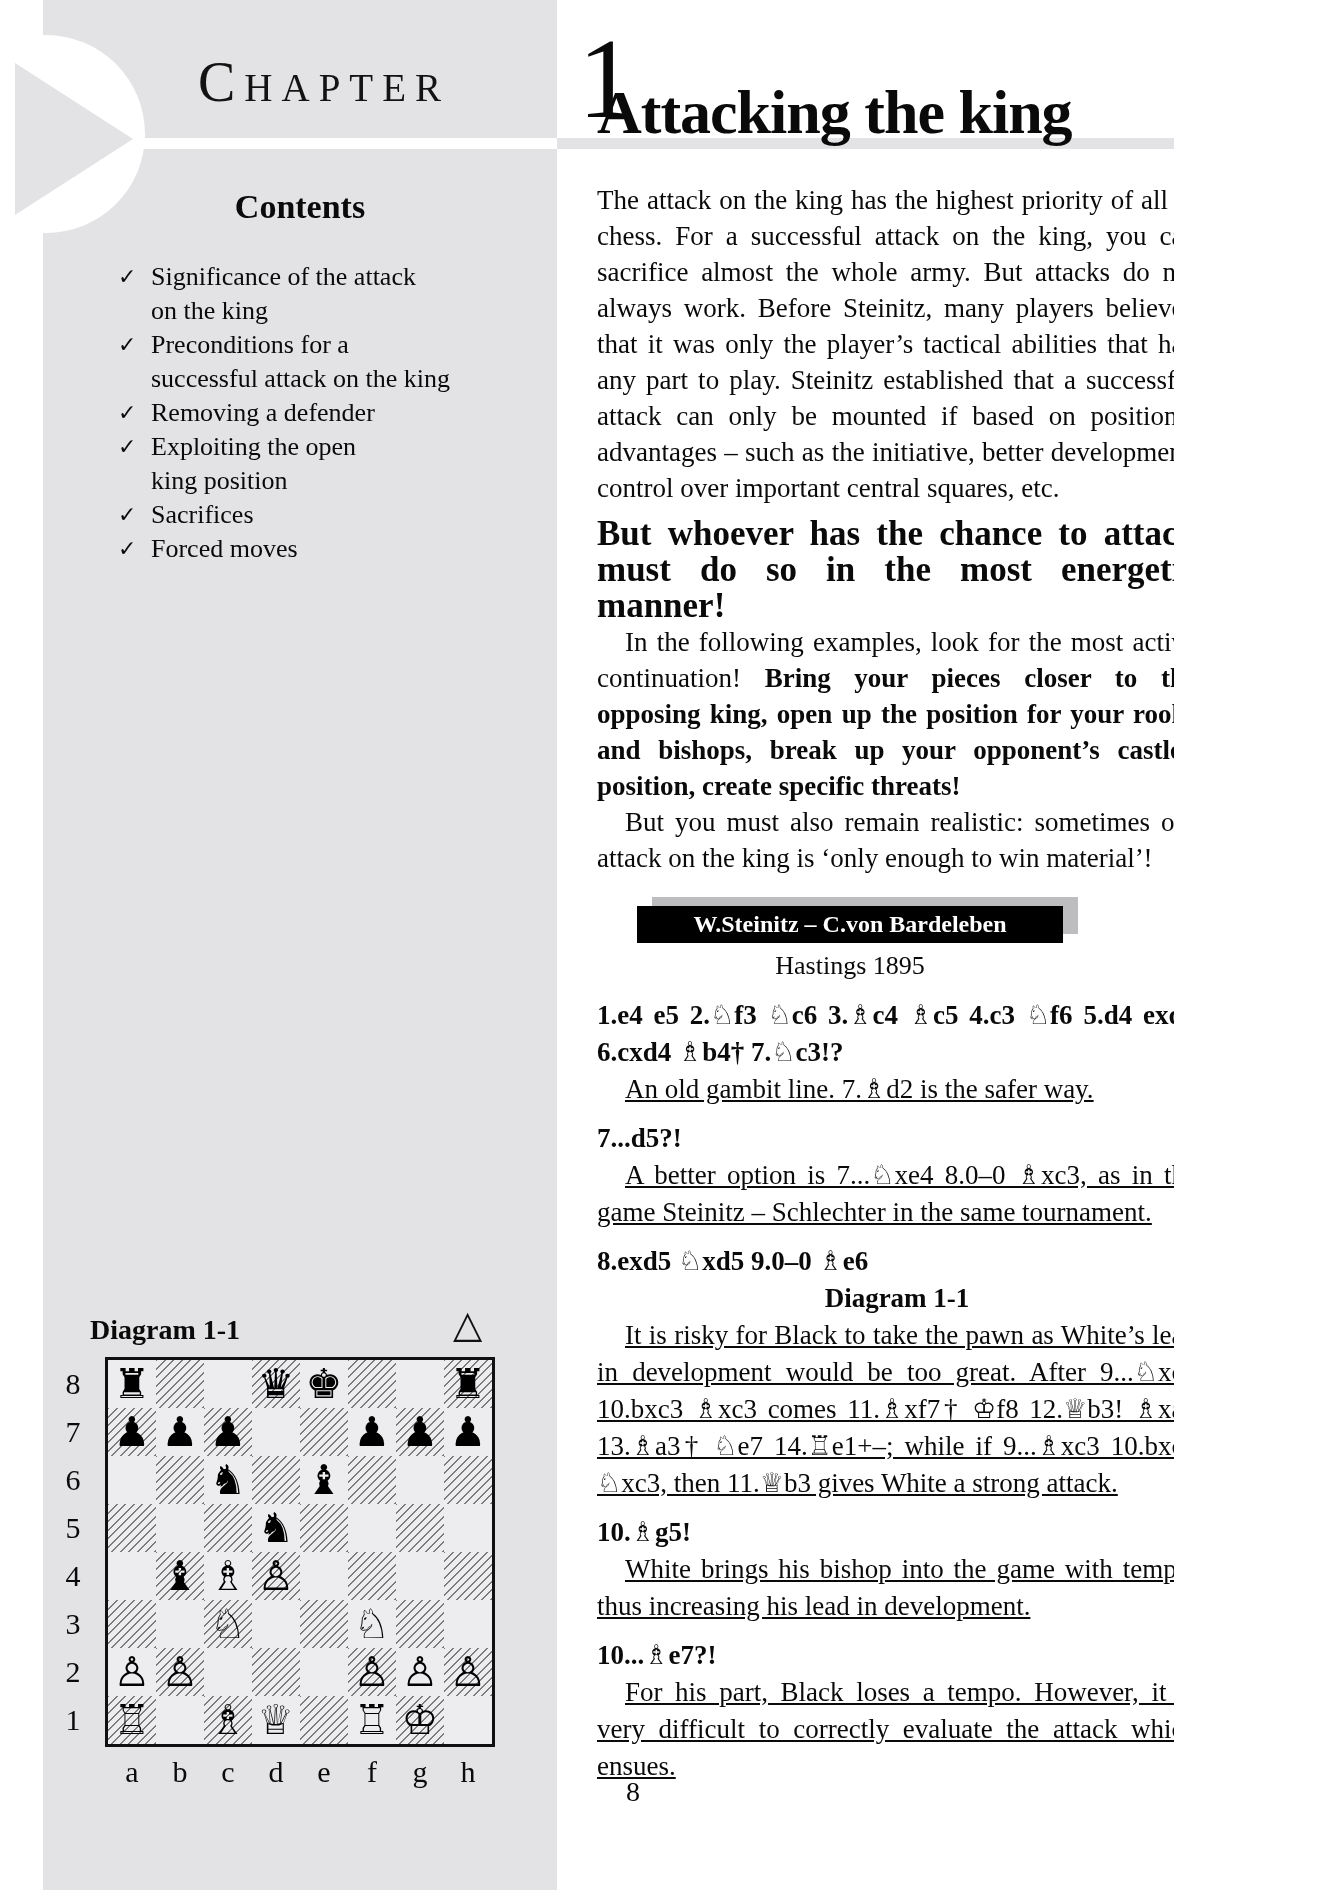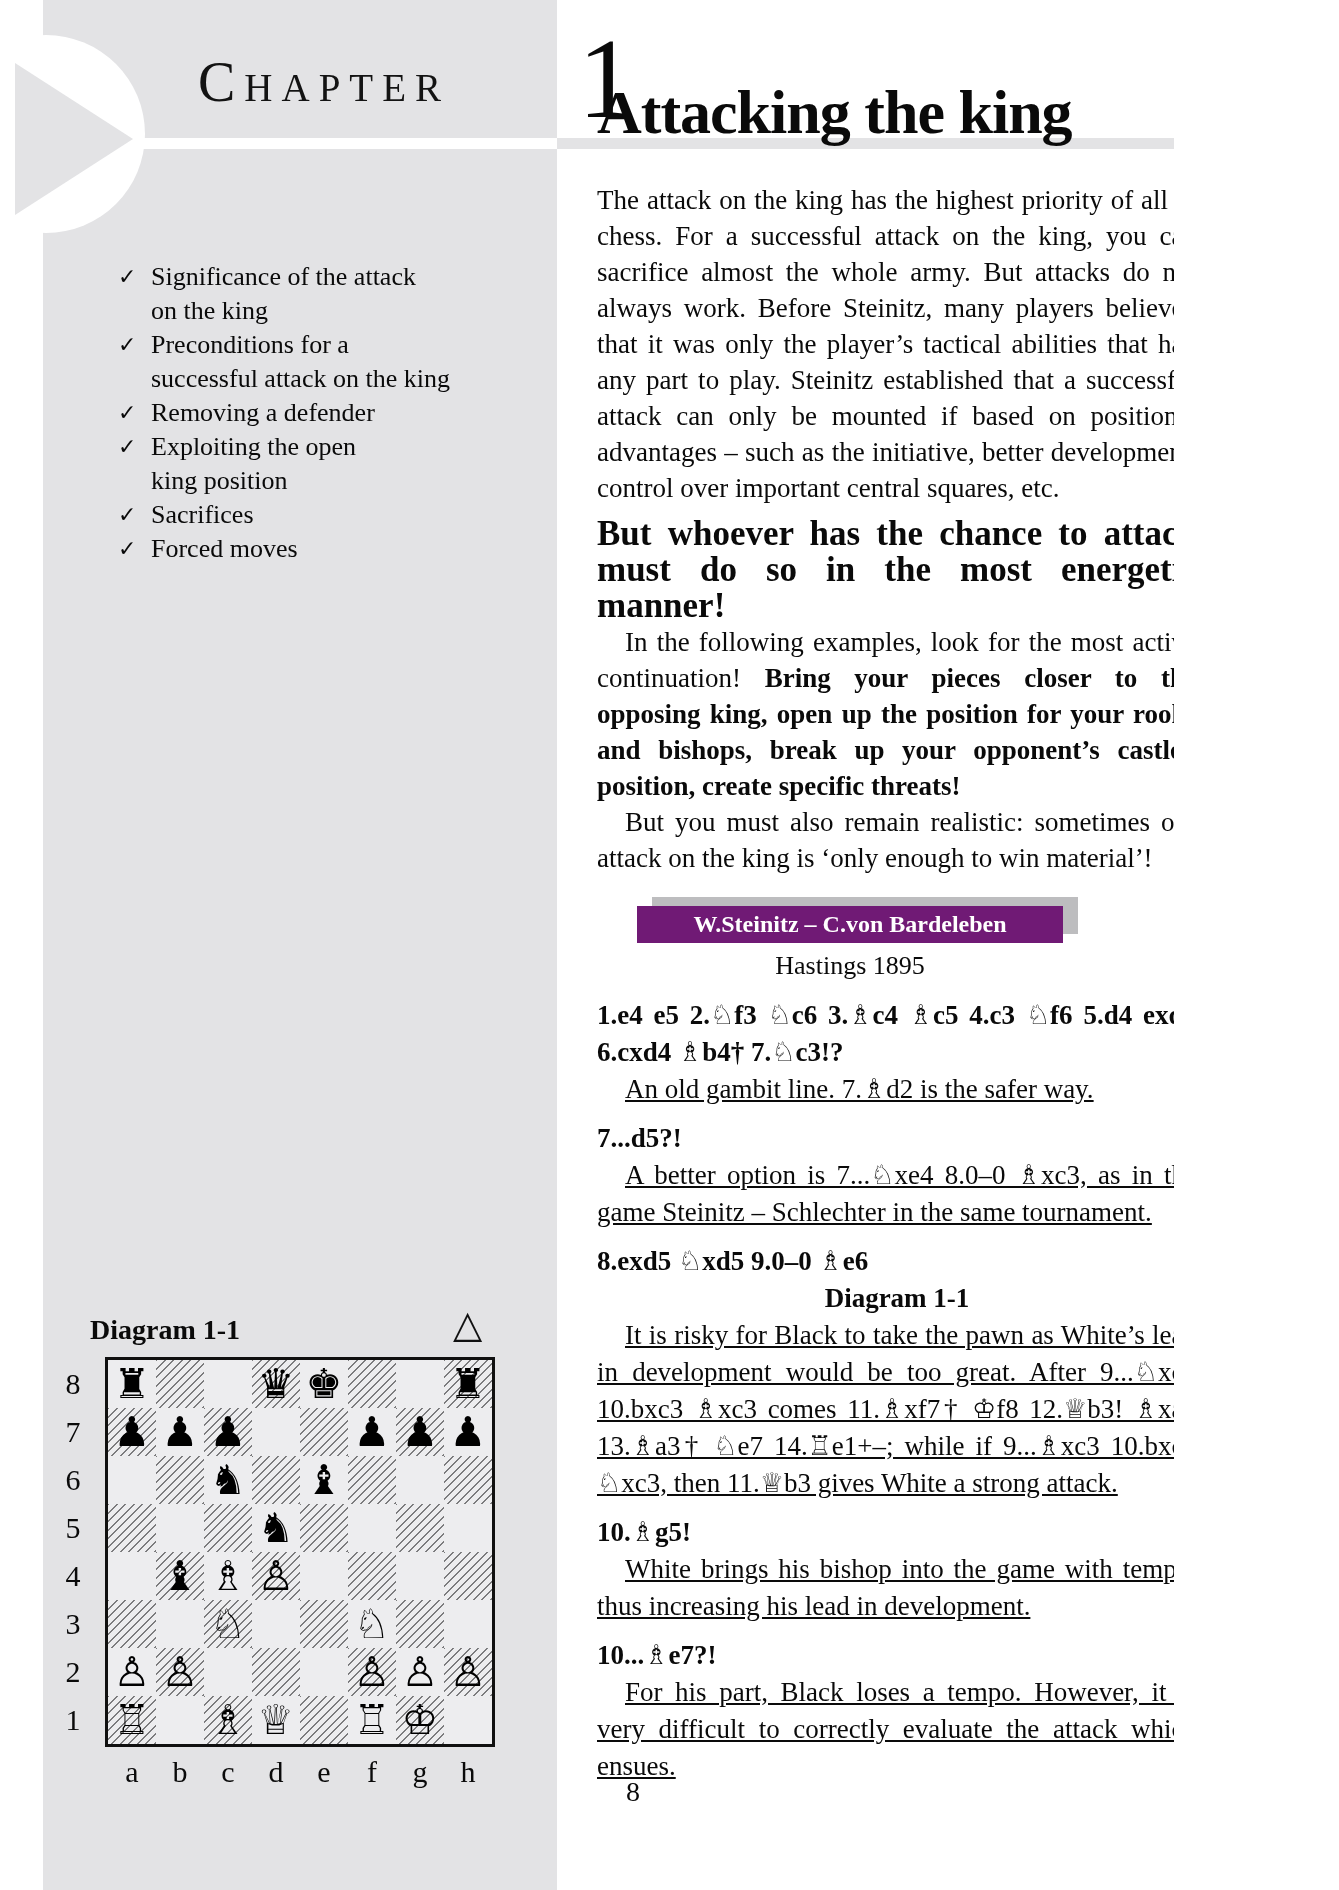--- a/index.html
+++ b/index.html
@@ -47,21 +47,21 @@
   .main-col { position:absolute; left:597px; top:0; width:600px; }
   .main-title { margin-top:76px; font-size:62px; line-height:72px; font-weight:bold; letter-spacing:-1px; }
   .body-p { font-size:27px; line-height:36px; text-align:justify; }
   .indent { text-indent:28px; }
   .bold { font-weight:bold; }
   .emphasis-p { margin-top:10px; font-size:35px; line-height:36px; font-weight:bold; text-align:justify; }
   .intro-p { margin-top:34px; }
 
   .bar-wrap { position:relative; height:37px; margin-top:30px; }
   .bar-shadow { position:absolute; left:55px; top:-9px; width:426px; height:37px; background:#bdbdbf; }
-  .bar { position:absolute; left:40px; top:0; width:426px; height:37px; background:#701a75;
+  .bar { position:absolute; left:40px; top:0; width:426px; height:37px; background:#000000;
          color:#ffffff; font-weight:bold; font-size:24px; line-height:37px; text-align:center; }
   .event-line { width:426px; margin-left:40px; margin-top:7px; text-align:center; font-size:26px; line-height:32px; }
 
   .moves { margin-top:12px; font-size:27px; line-height:37px; font-weight:bold; text-align:justify; }
   .moves.first { margin-top:15px; }
   .comment { font-size:27px; line-height:37px; text-align:justify; text-indent:28px;text-decoration:underline; }
   .diagram-ref { font-size:27px; line-height:37px; font-weight:bold; text-align:center; }
 
   .page-number { position:absolute; left:626px; top:1776px; font-size:28px; }
 </style>
@@ -72,20 +72,21 @@
 
   <div class="left-col"></div>
   <div class="white-gap"></div>
   <div class="right-strip"></div>
   <div class="chevron-disc"></div>
   <div class="chevron-tri"></div>
 
   <div class="chapter-title">Chapter</div>
   <div class="chapter-number">1</div>
 
+  <div class="contents-title">Contents</div>
   <div class="checklist">
     <div class="check-item">
       <span class="check-glyph">✓</span>
       <span class="check-line">Significance of the attack</span>
       <span class="check-line">on the king</span>
     </div>
     <div class="check-item">
       <span class="check-glyph">✓</span>
       <span class="check-line">Preconditions for a</span>
       <span class="check-line">successful attack on the king</span>

